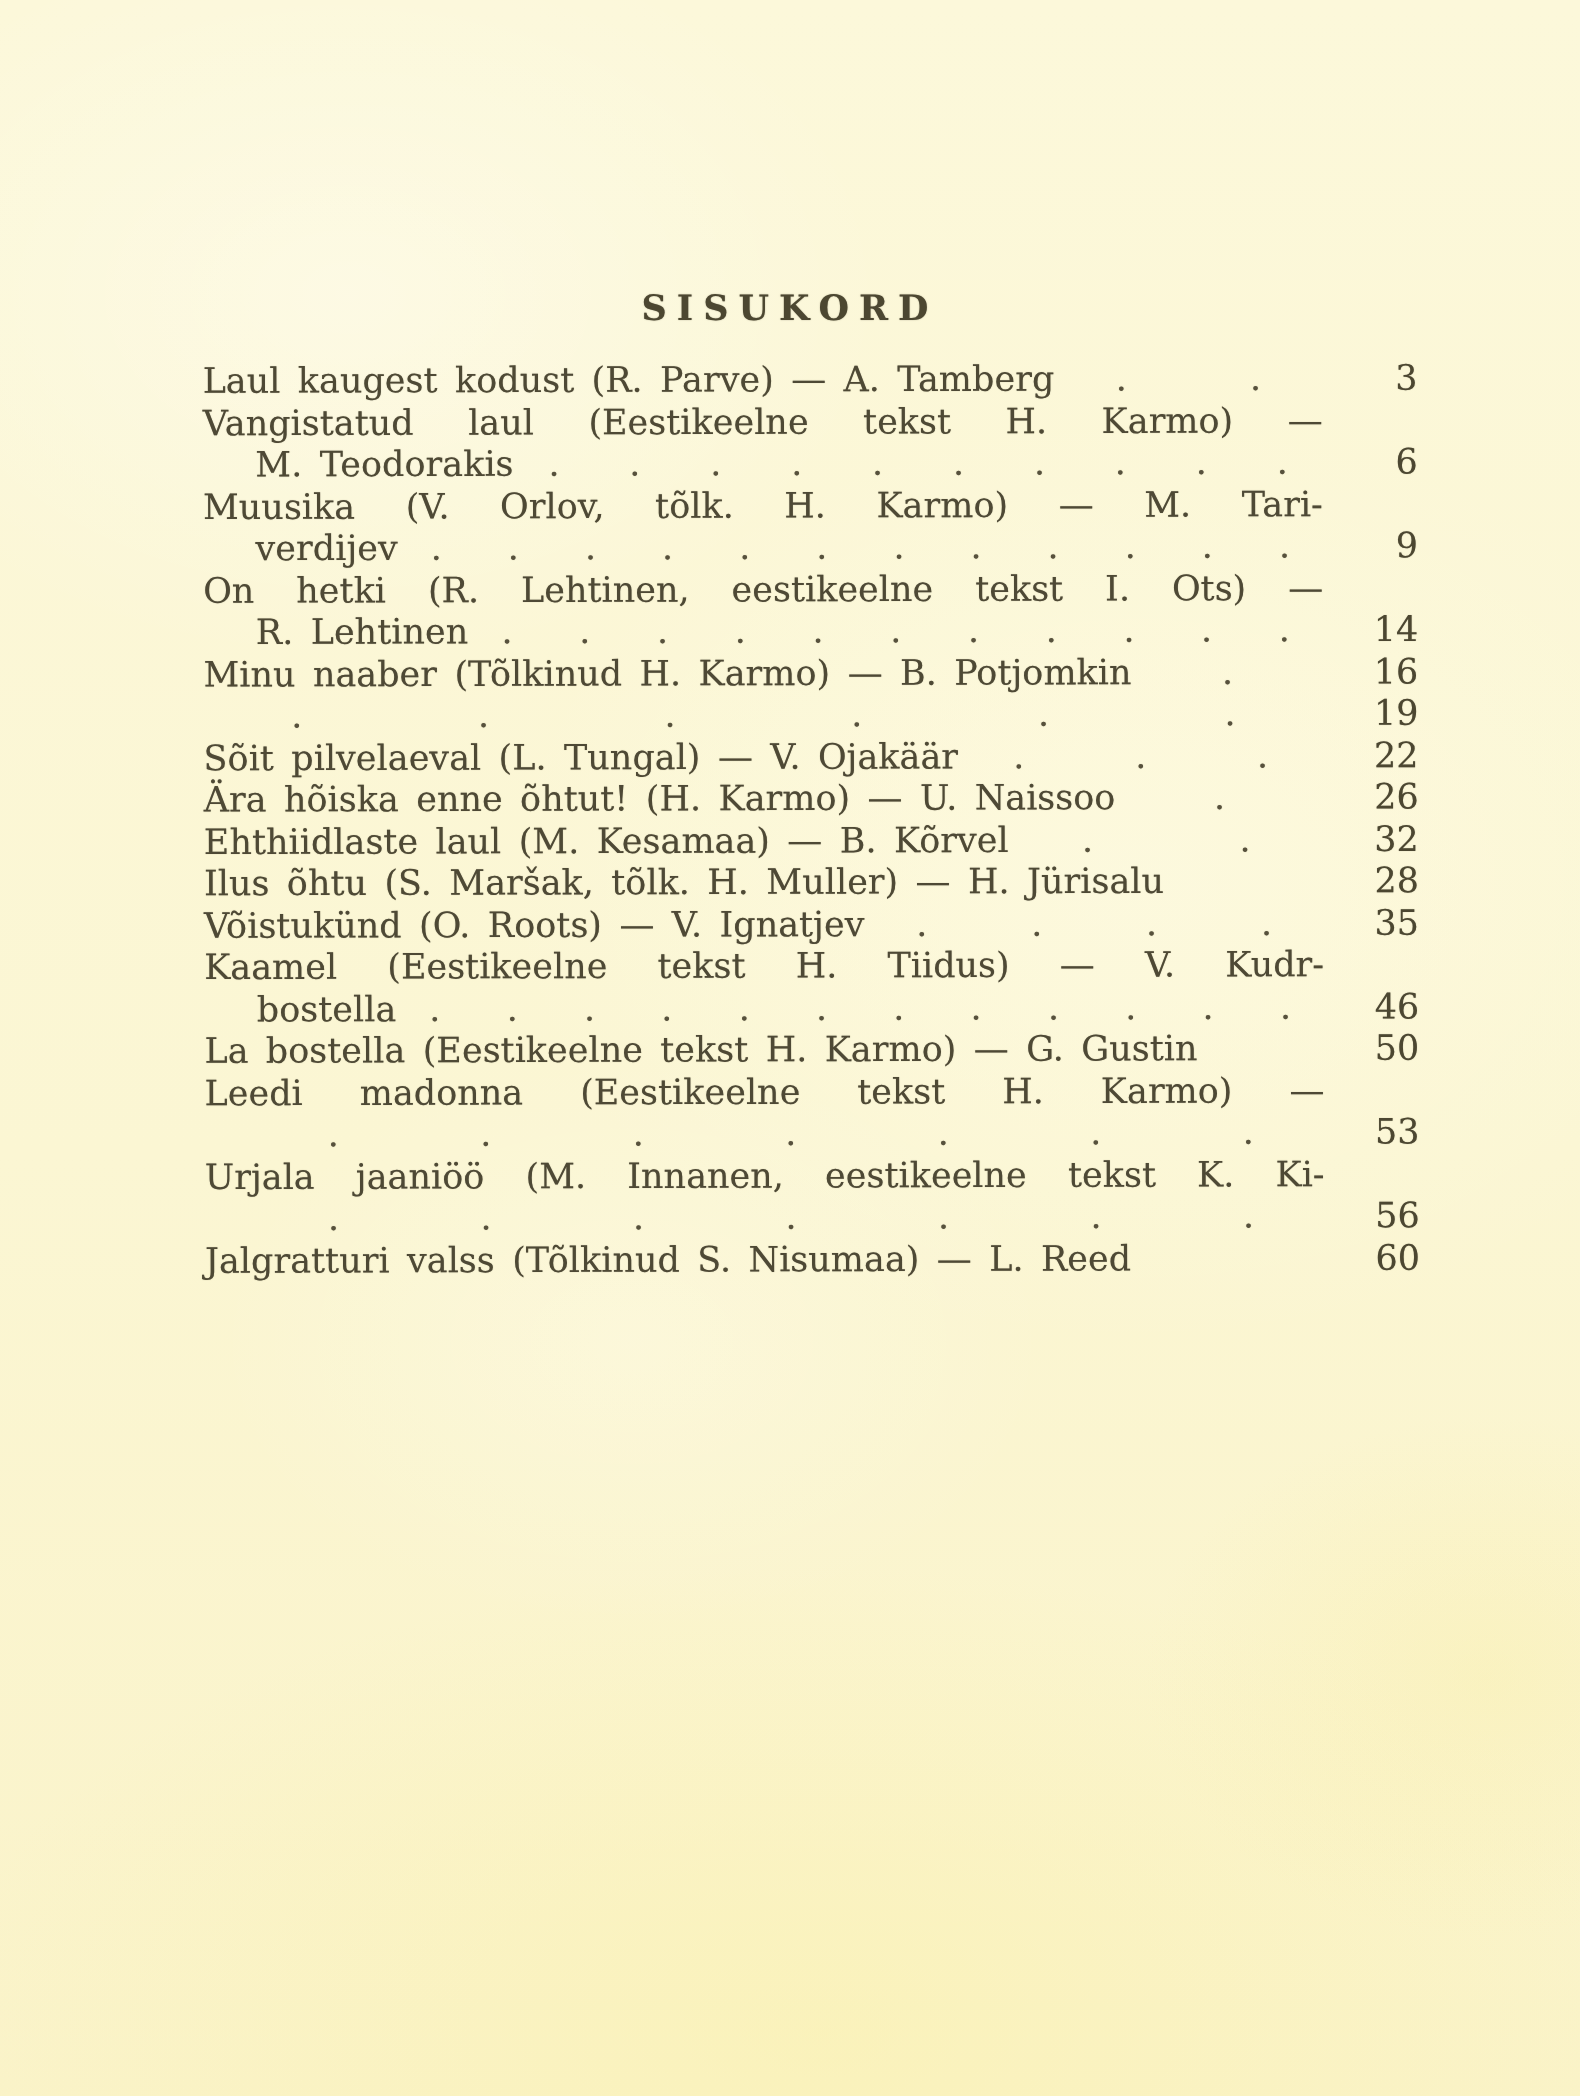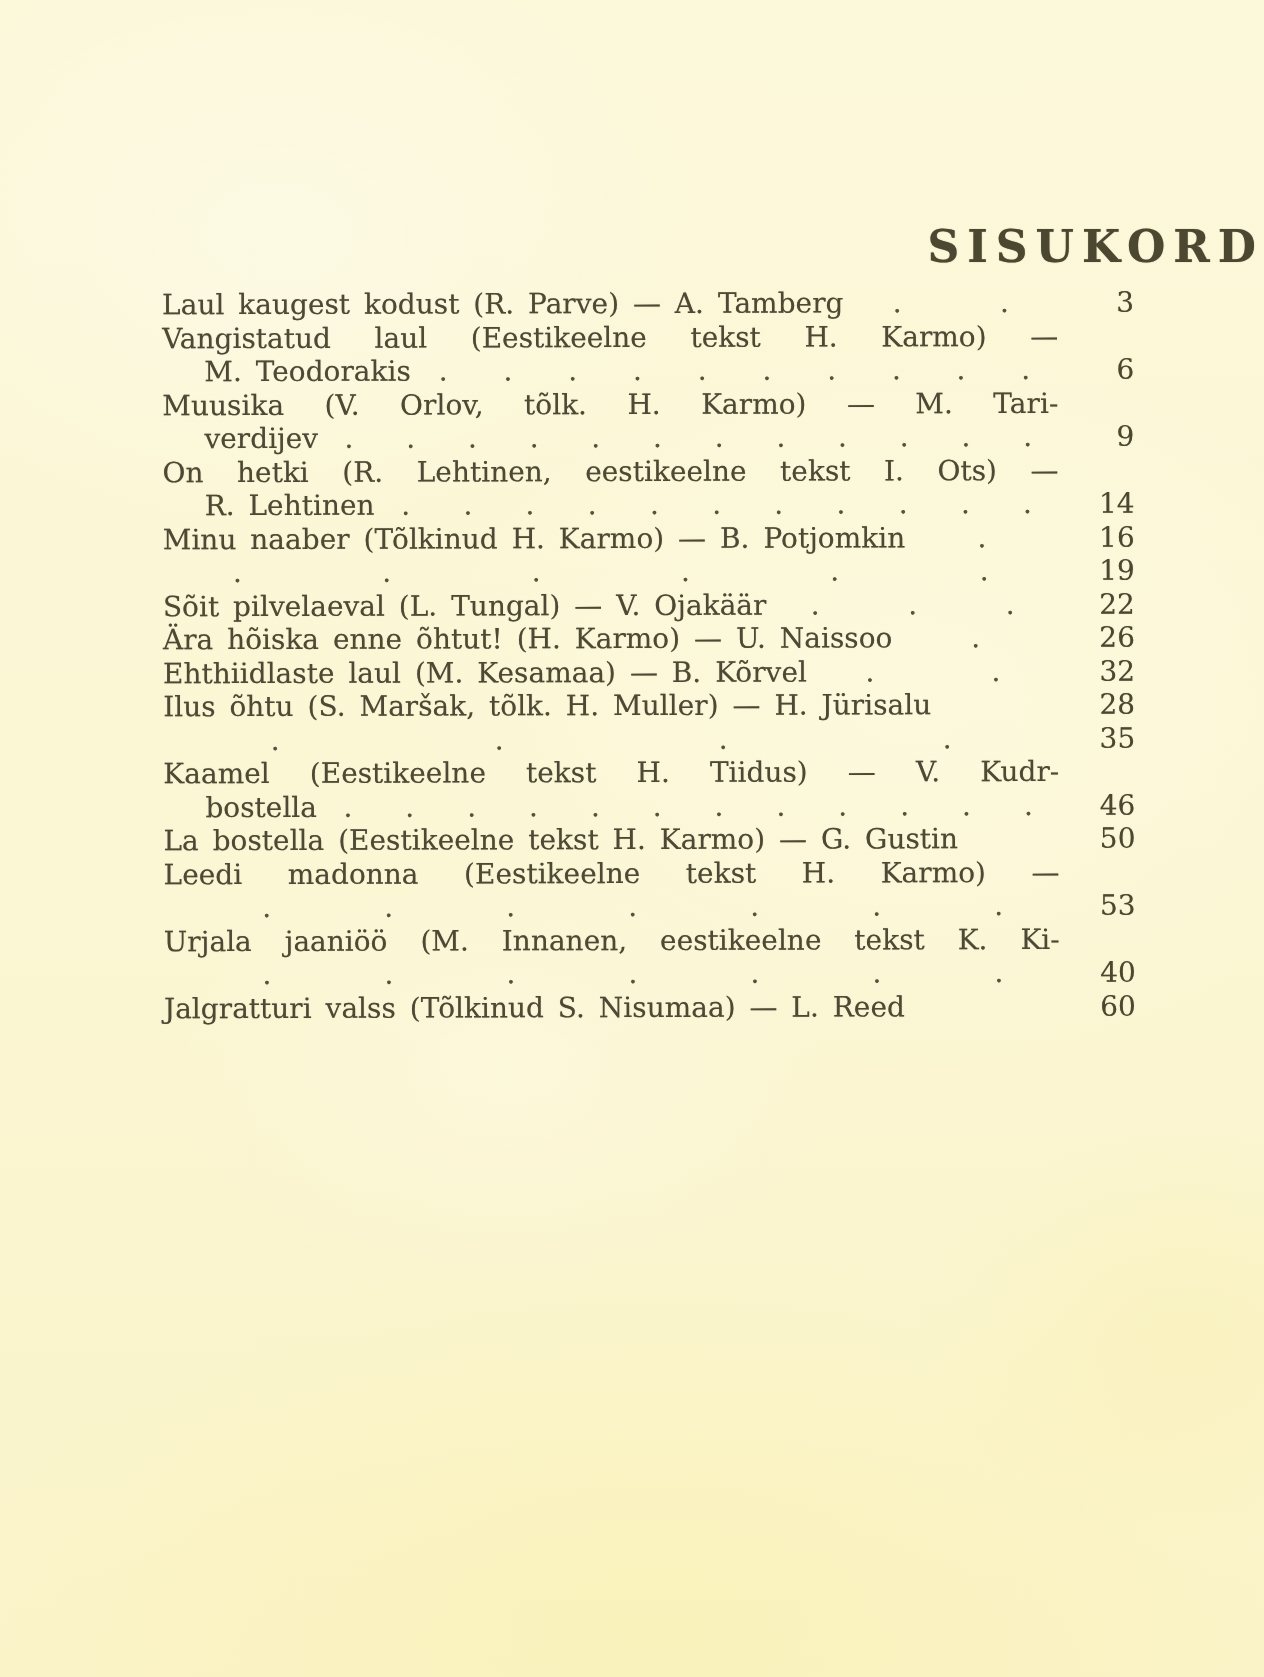--- a/index.html
+++ b/index.html
@@ -23,22 +23,22 @@
       radial-gradient(ellipse 560px 380px at 40% 64%, rgba(255,255,248,0.22), transparent 60%),
       radial-gradient(ellipse 980px 520px at 52% 97%, rgba(250,240,165,0.40), transparent 72%),
       radial-gradient(ellipse 420px 320px at 94% 80%, rgba(248,236,160,0.30), transparent 65%),
       linear-gradient(180deg, #fcf8da 0%, #fbf6d3 55%, #faf3c9 100%);
     color: #4e4935;
     box-sizing: border-box;
     padding-top: 226px;
   }
   .page-title {
     margin: 0;
-    text-align: right;
-    font-size: 44px;
+    text-align: center;
+    font-size: 28px;
     line-height: 42px;
     font-weight: bold;
     letter-spacing: 8px;
     color: #4c4731;
     text-shadow: 0 0 1px rgba(76,71,49,0.55);
   }
   .toc {
     margin: 19px 0 0 163px;
     width: 972px;
     font-size: 28px;
@@ -216,20 +216,21 @@
     <span class="pg">32</span>
   </div>
 
   <div class="line">
     <span class="txt">Ilus õhtu (S. Maršak, tõlk. H. Muller) — H. Jürisalu</span>
     <span class="leader"></span>
     <span class="pg">28</span>
   </div>
 
   <div class="line">
+    <span class="txt">Võistukünd (O. Roots) — V. Ignatjev</span>
     <span class="leader">
           <i class="dot">.</i>
           <i class="dot">.</i>
           <i class="dot">.</i>
           <i class="dot">.</i>
         </span>
     <span class="pg">35</span>
   </div>
 
   <div class="line wrap">
@@ -291,21 +292,21 @@
   <div class="line indent">
     <span class="leader">
           <i class="dot">.</i>
           <i class="dot">.</i>
           <i class="dot">.</i>
           <i class="dot">.</i>
           <i class="dot">.</i>
           <i class="dot">.</i>
           <i class="dot">.</i>
         </span>
-    <span class="pg">40</span>
+    <span class="pg">56</span>
   </div>
 
   <div class="line">
     <span class="txt">Jalgratturi valss (Tõlkinud S. Nisumaa) — L. Reed</span>
     <span class="leader"></span>
     <span class="pg">60</span>
   </div>
 </div>
 </div>
 

